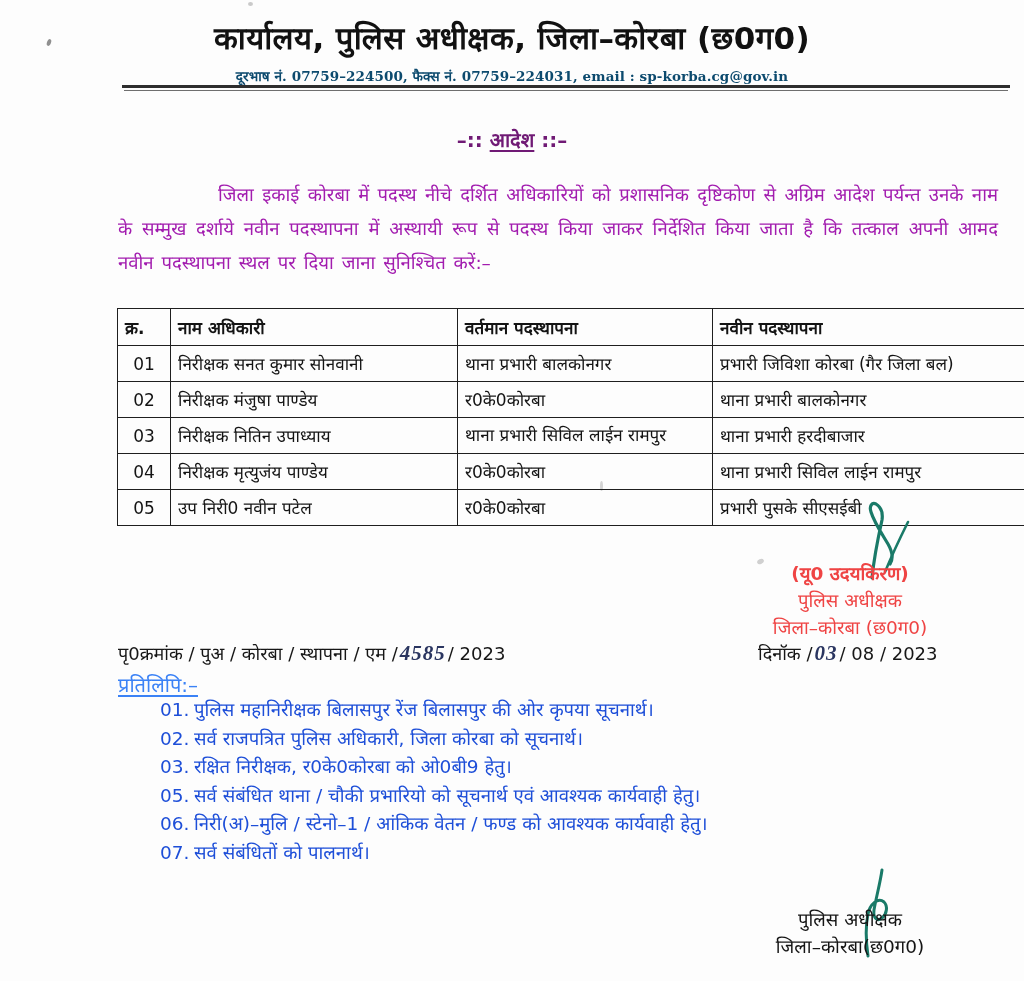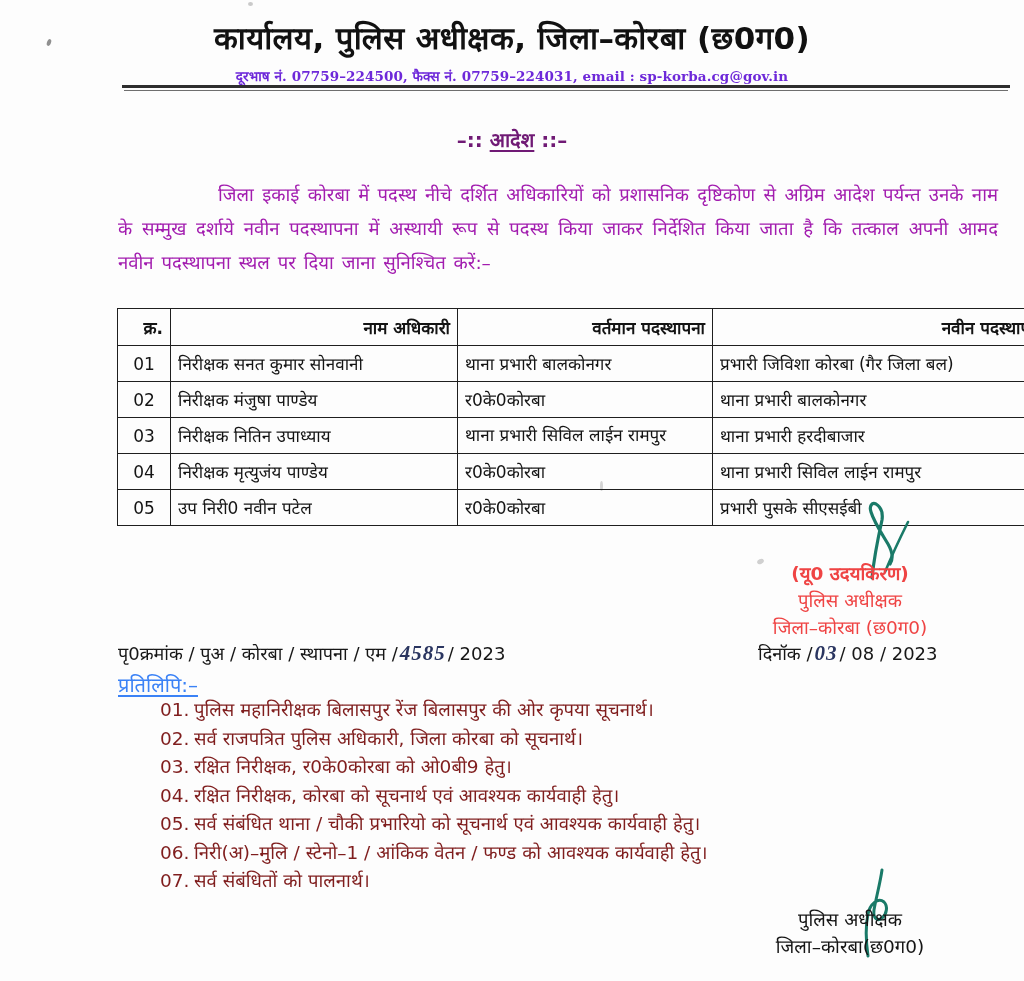--- a/index.html
+++ b/index.html
@@ -42,21 +42,21 @@
     font-weight: 700;
     letter-spacing: .4px;
     color: #111;
     white-space: nowrap;
   }
   .contact-line {
     margin-top: 9px;
     font-family: "DejaVu Serif", serif;
     font-size: 13.5px;
     font-weight: 700;
-    color: #6d28d9;
+    color: #0c4a6e;
     letter-spacing: .1px;
   }
   .rule-thick {
     position: absolute;
     left: 122px;
     top: 85px;
     width: 888px;
     height: 3px;
     background: #2e2e2e;
   }
@@ -108,21 +108,21 @@
     font-family: "DejaVu Sans", sans-serif;
     font-size: 17px;
     color: #141414;
   }
   .order-table th, .order-table td {
     border: 1.6px solid #1f1f1f;
     padding: 3px 7px;
     vertical-align: middle;
   }
   .order-table th {
-    text-align: right;
+    text-align: left;
     font-weight: 700;
     height: 30px;
   }
   .order-table td { height: 29px; }
   .col-sr   { width: 38px;  text-align: center; }
   .col-name { width: 272px; }
   .col-cur  { width: 240px; }
   .col-new  { width: 324px; }
   .cell-wrap { line-height: 27px; }
 
@@ -192,21 +192,21 @@
     position: absolute;
     left: 160px;
     top: 696px;
     width: 840px;
     margin: 0;
     padding: 0;
     list-style: none;
     font-family: "DejaVu Sans", sans-serif;
     font-size: 18.5px;
     line-height: 28.5px;
-    color: #7f1d1d;
+    color: #1d4ed8;
   }
   .copy-list li { white-space: nowrap; }
   .copy-list .num { display: inline-block; min-width: 34px; }
 
   
   .sign-block-bottom {
     position: absolute;
     left: 700px;
     top: 906px;
     width: 300px;
@@ -310,23 +310,20 @@
     <li>
       <span class="num">01.</span><span>पुलिस महानिरीक्षक बिलासपुर रेंज बिलासपुर की ओर कृपया सूचनार्थ।</span>
     </li>
     <li>
       <span class="num">02.</span><span>सर्व राजपत्रित पुलिस अधिकारी, जिला कोरबा को सूचनार्थ।</span>
     </li>
     <li>
       <span class="num">03.</span><span>रक्षित निरीक्षक, र0के0कोरबा को ओ0बी9 हेतु।</span>
     </li>
     <li>
-      <span class="num">04.</span><span>रक्षित निरीक्षक, कोरबा को सूचनार्थ एवं आवश्यक कार्यवाही हेतु।</span>
-    </li>
-    <li>
       <span class="num">05.</span><span>सर्व संबंधित थाना / चौकी प्रभारियो को सूचनार्थ एवं आवश्यक कार्यवाही हेतु।</span>
     </li>
     <li>
       <span class="num">06.</span><span>निरी(अ)–मुलि / स्टेनो–1 / आंकिक वेतन / फण्ड को आवश्यक कार्यवाही हेतु।</span>
     </li>
     <li>
       <span class="num">07.</span><span>सर्व संबंधितों को पालनार्थ।</span>
     </li>
   </ul>
 

